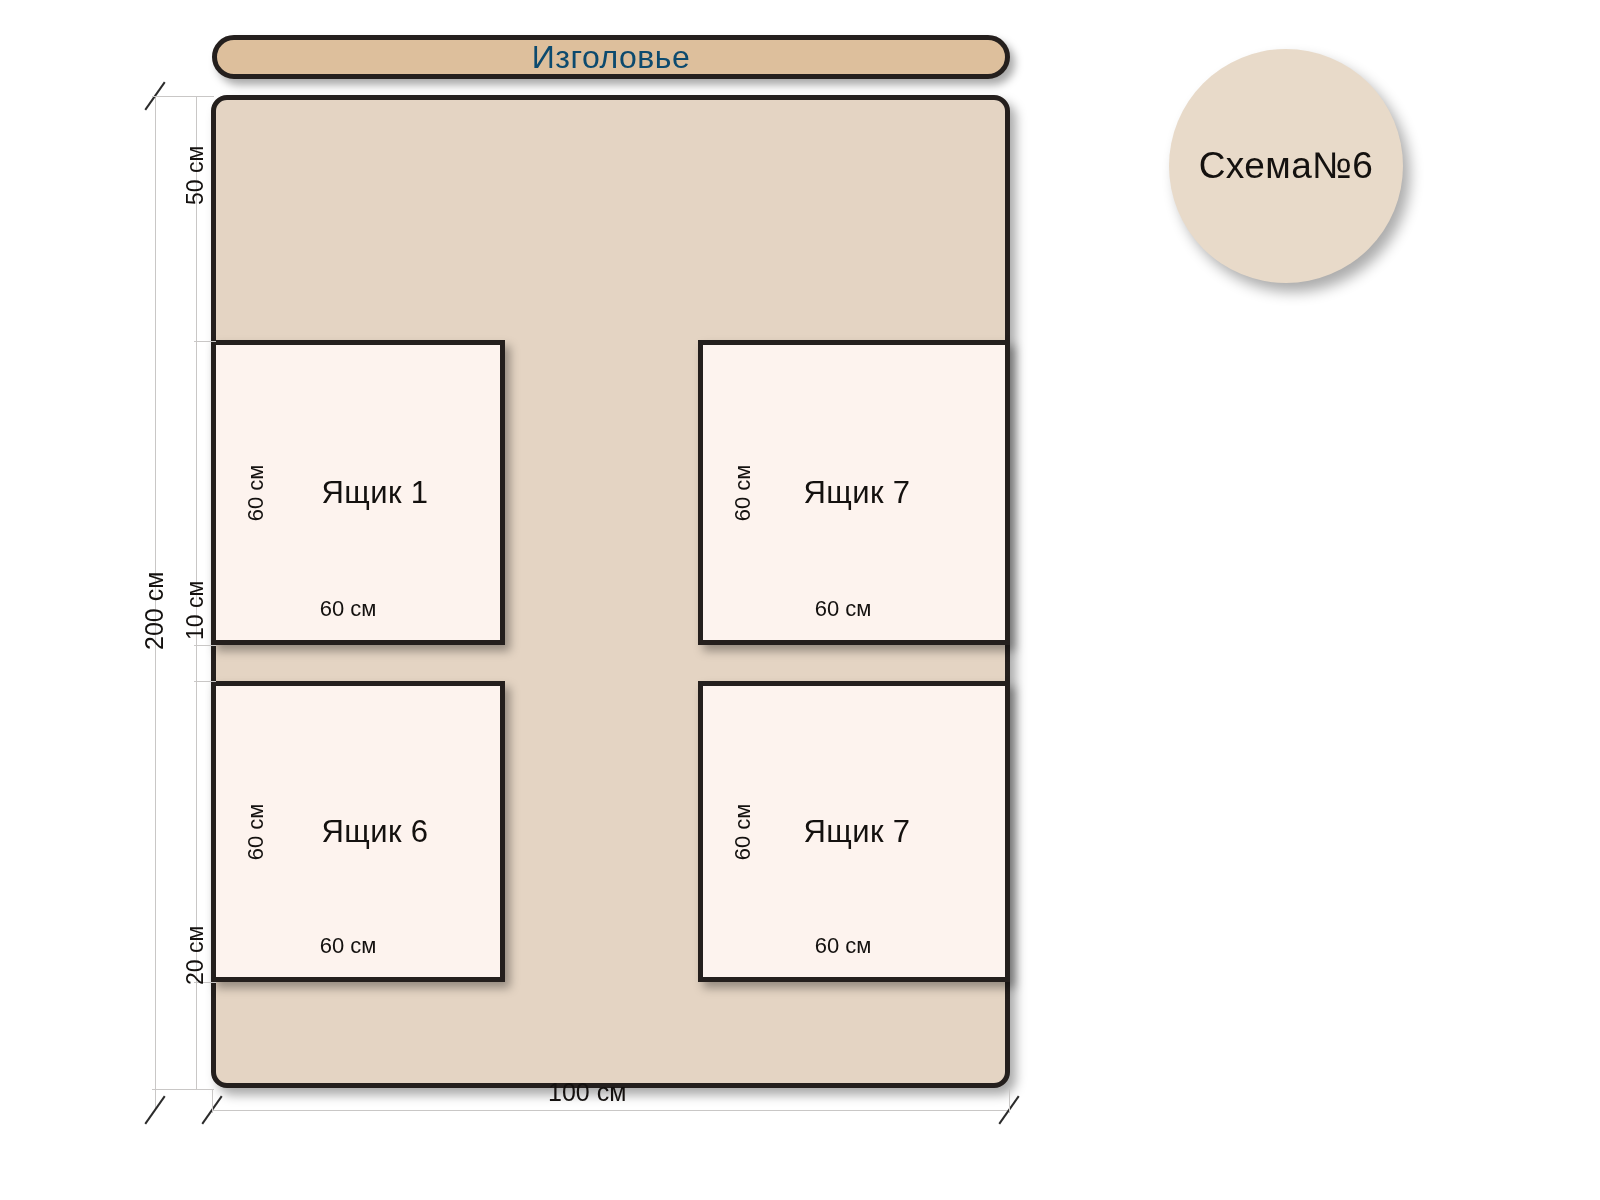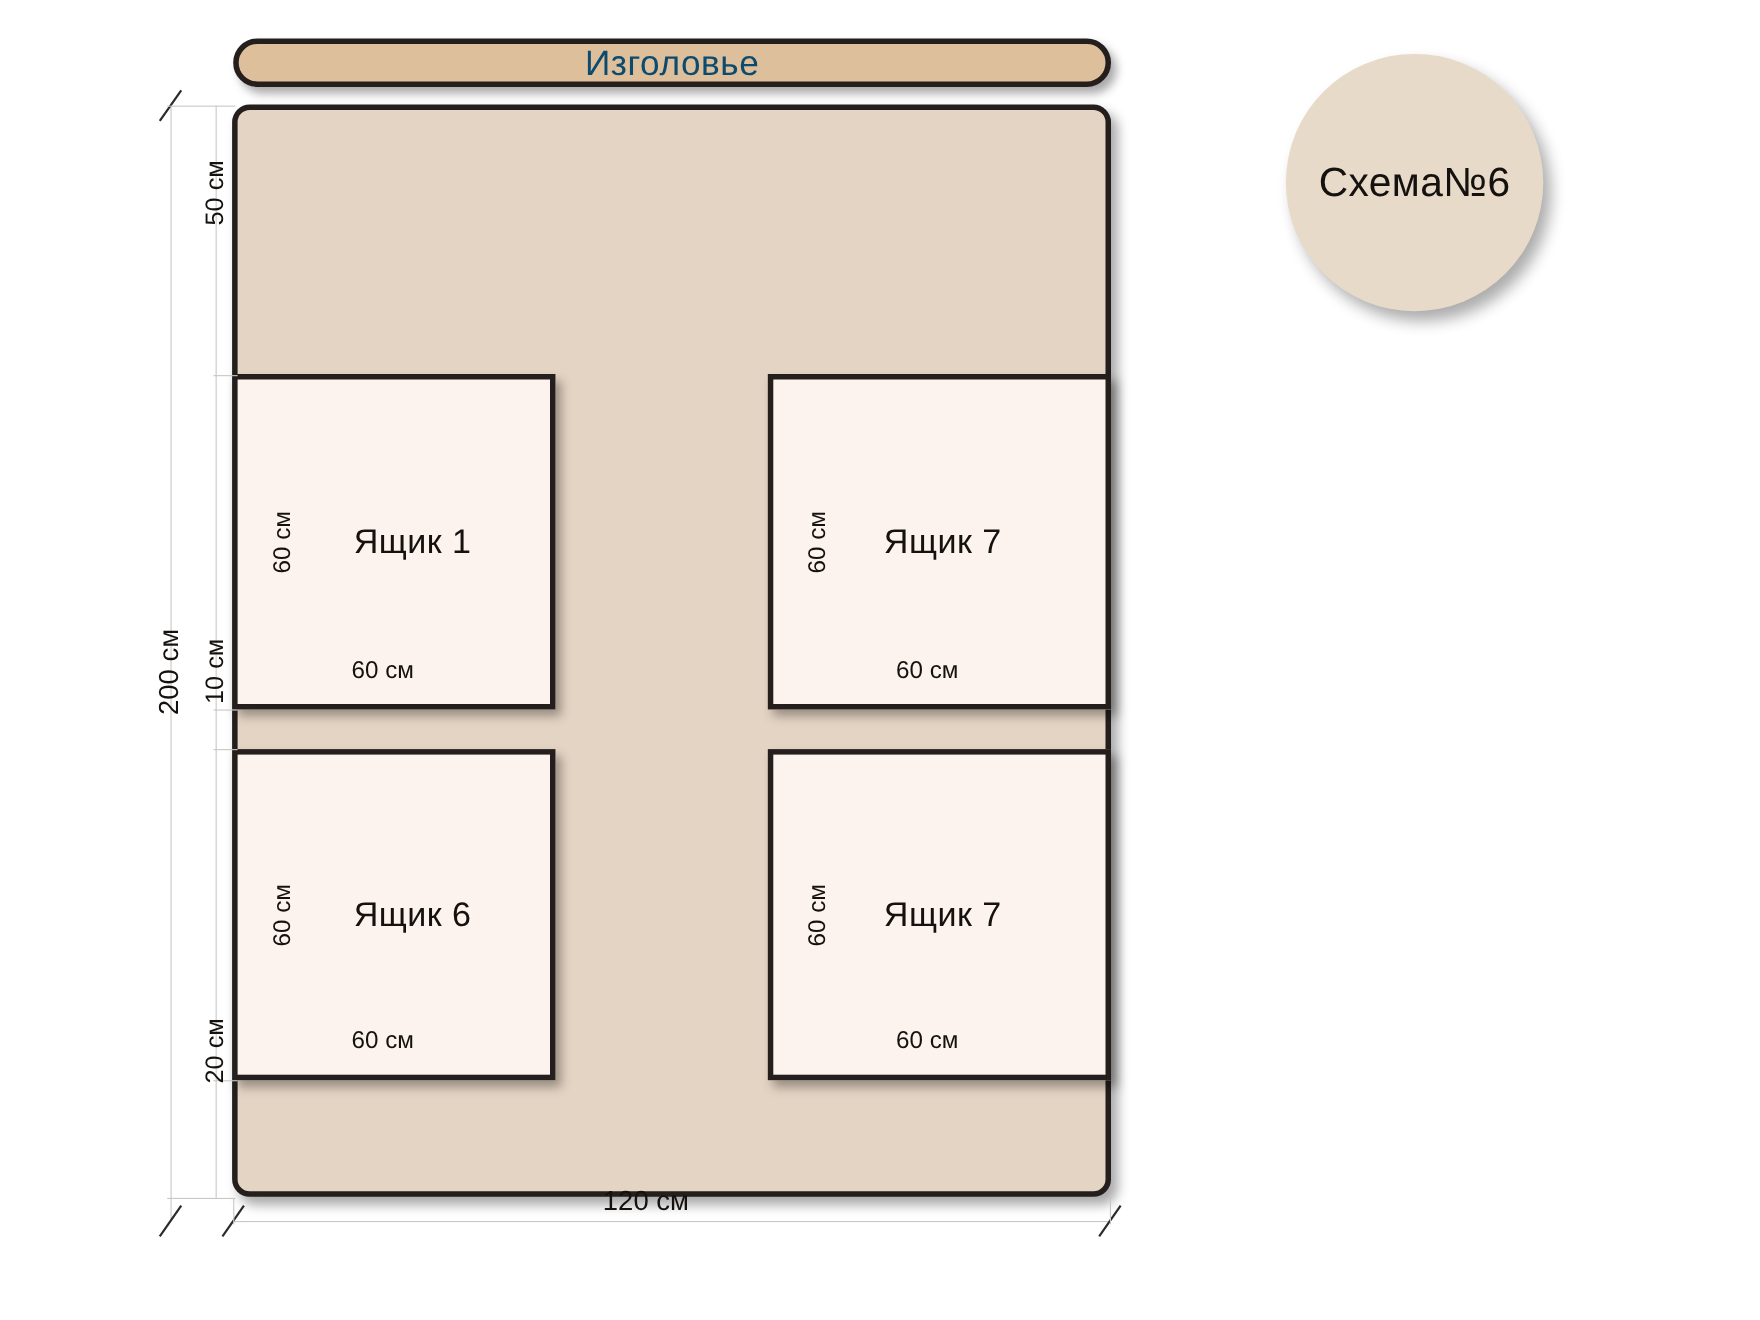--- a/index.html
+++ b/index.html
@@ -122,20 +122,20 @@
 
   <div class="dimtext vert" style="left:182px;top:205px;font-size:23px;">50 см</div>
   <div class="dimtext vert" style="left:182px;top:640px;font-size:23px;">10 см</div>
   <div class="dimtext vert" style="left:182px;top:985px;font-size:23px;">20 см</div>
 
   <div class="dimline hline" style="left:212px;top:1110px;width:798px;"></div>
   <div class="tick" style="left:211px;top:1093px;"></div>
   <div class="tick" style="left:1008px;top:1093px;"></div>
   <div class="dimline vline" style="left:212px;top:1089px;width:1px;height:24px;"></div>
   <div class="dimline vline" style="left:1009px;top:1089px;width:1px;height:24px;"></div>
-  <div class="dimtext" style="left:548px;top:1078px;">120 см</div>
+  <div class="dimtext" style="left:548px;top:1078px;">100 см</div>
 
   <div class="badge">
     <span class="b-l">Схема</span>
     <span class="b-l">№6</span>
   </div>
 
 </div>
 
 </body></html>

